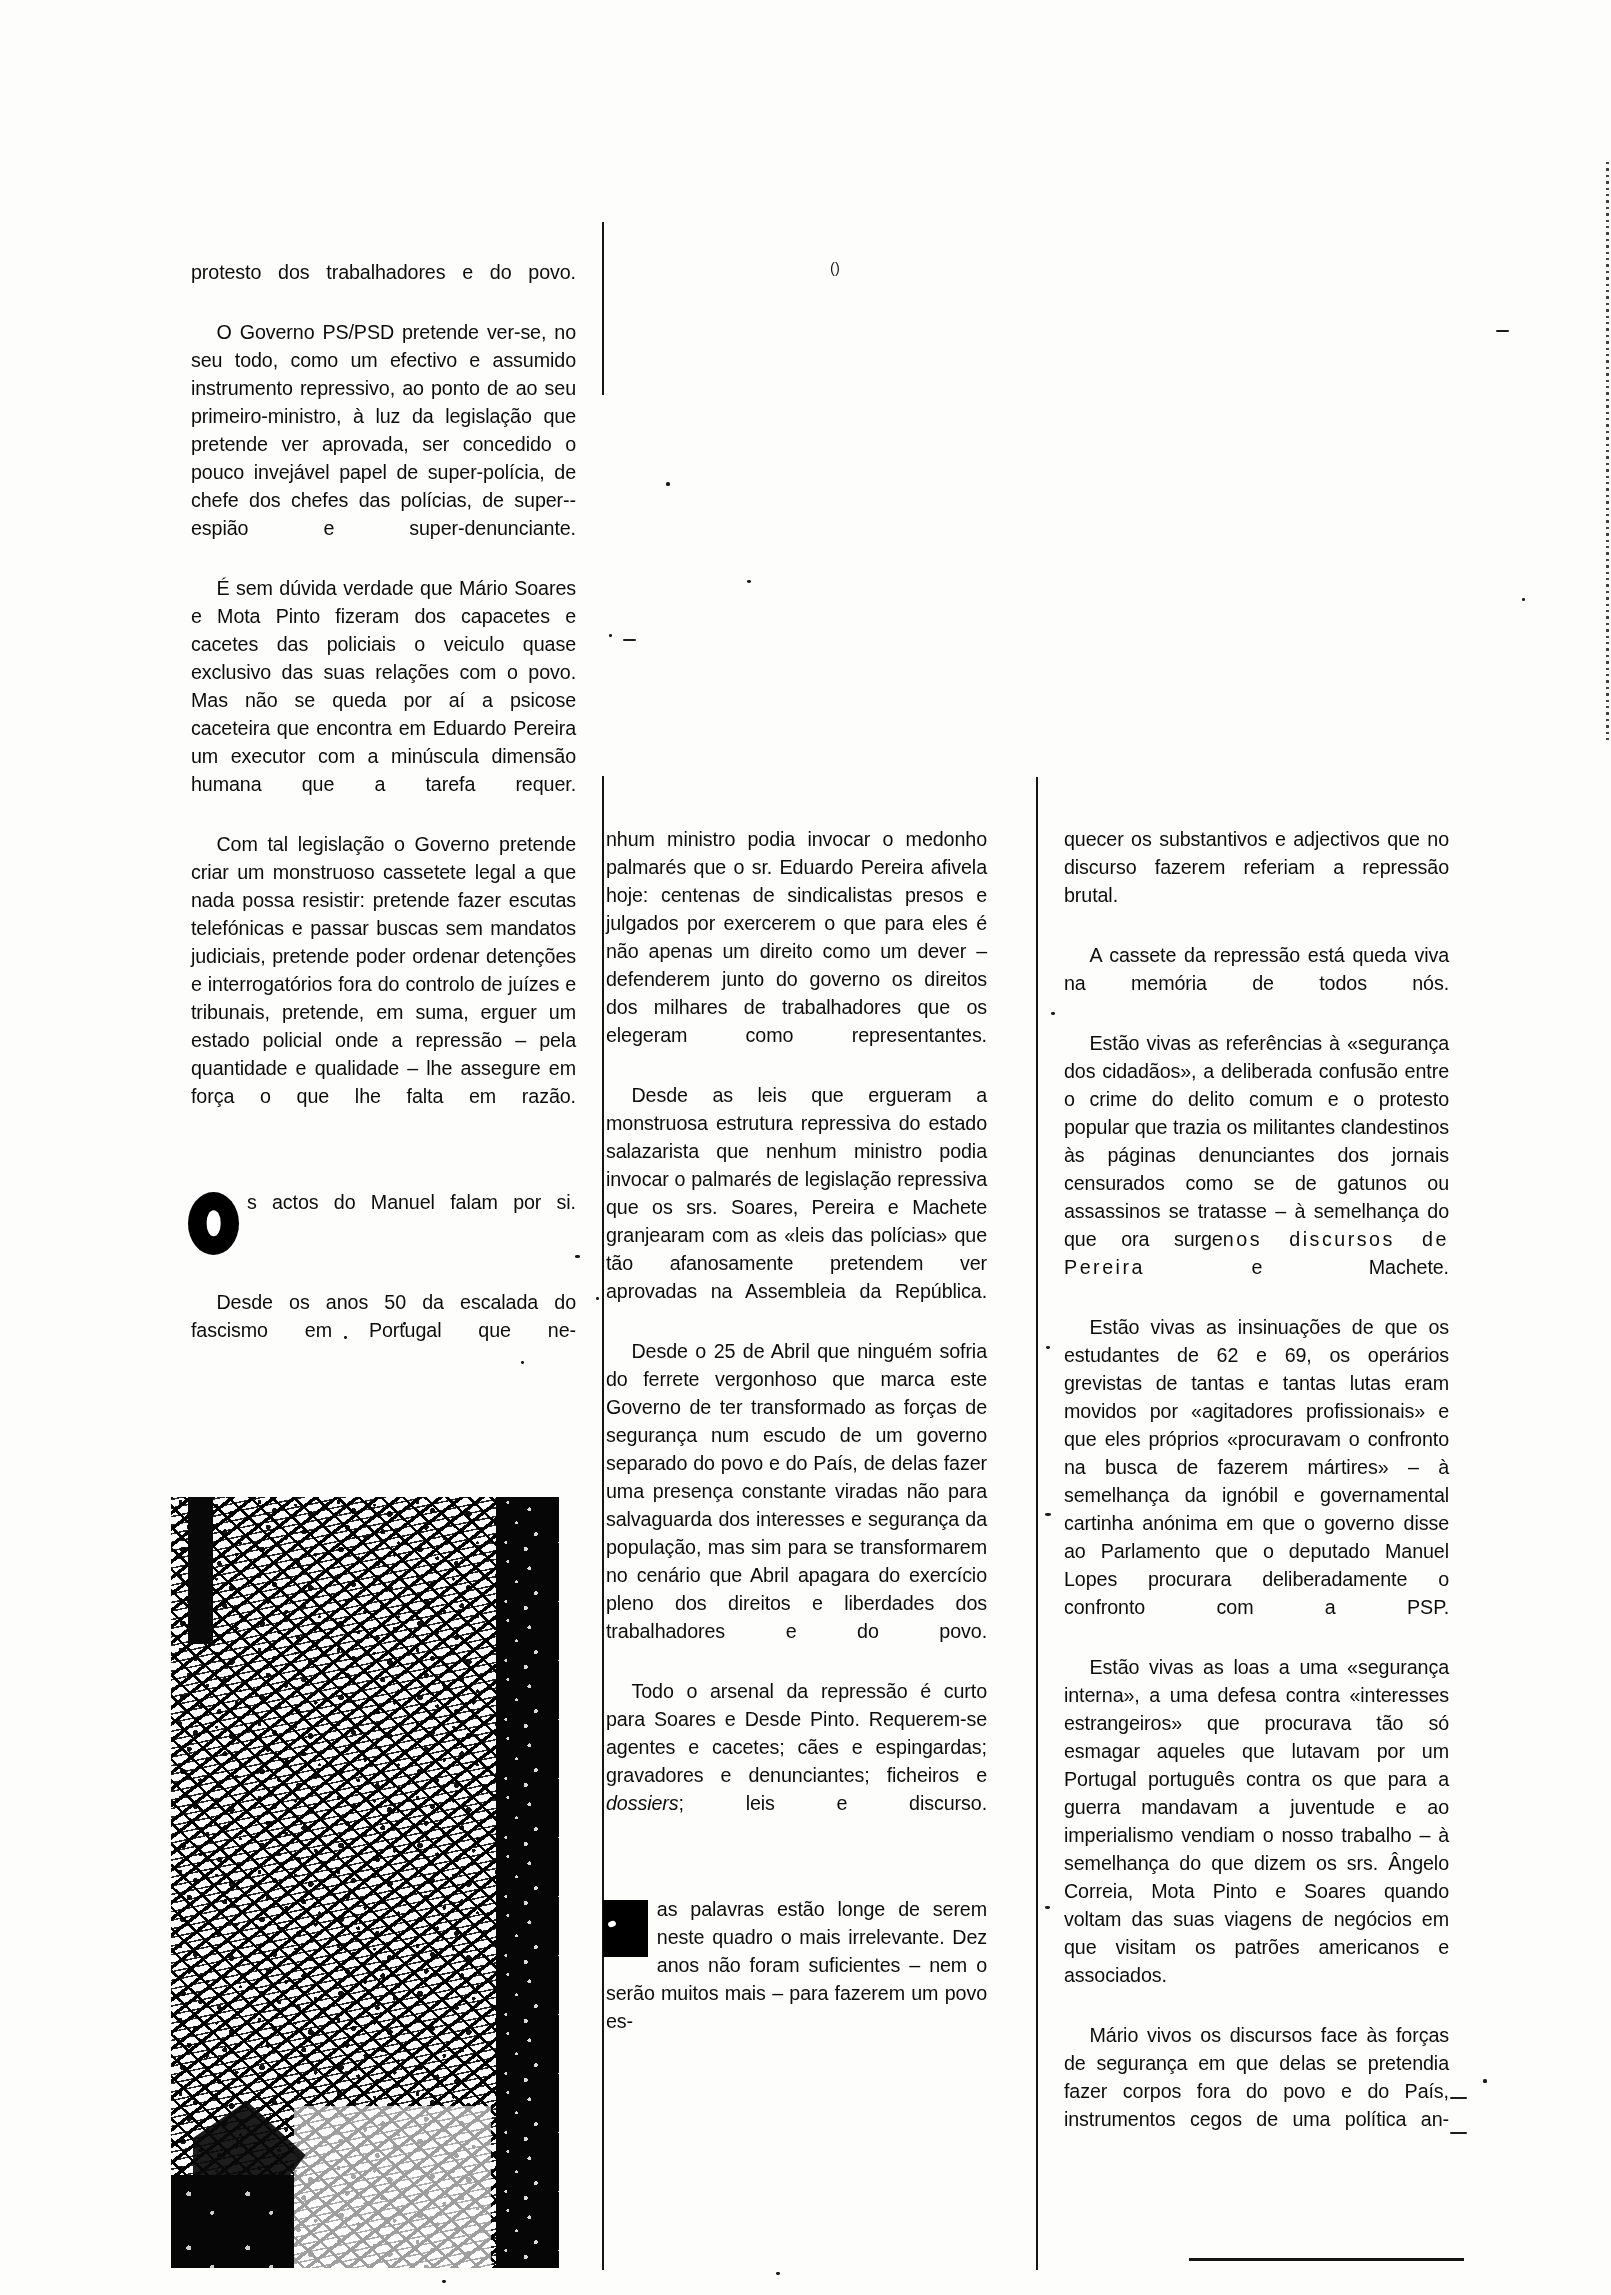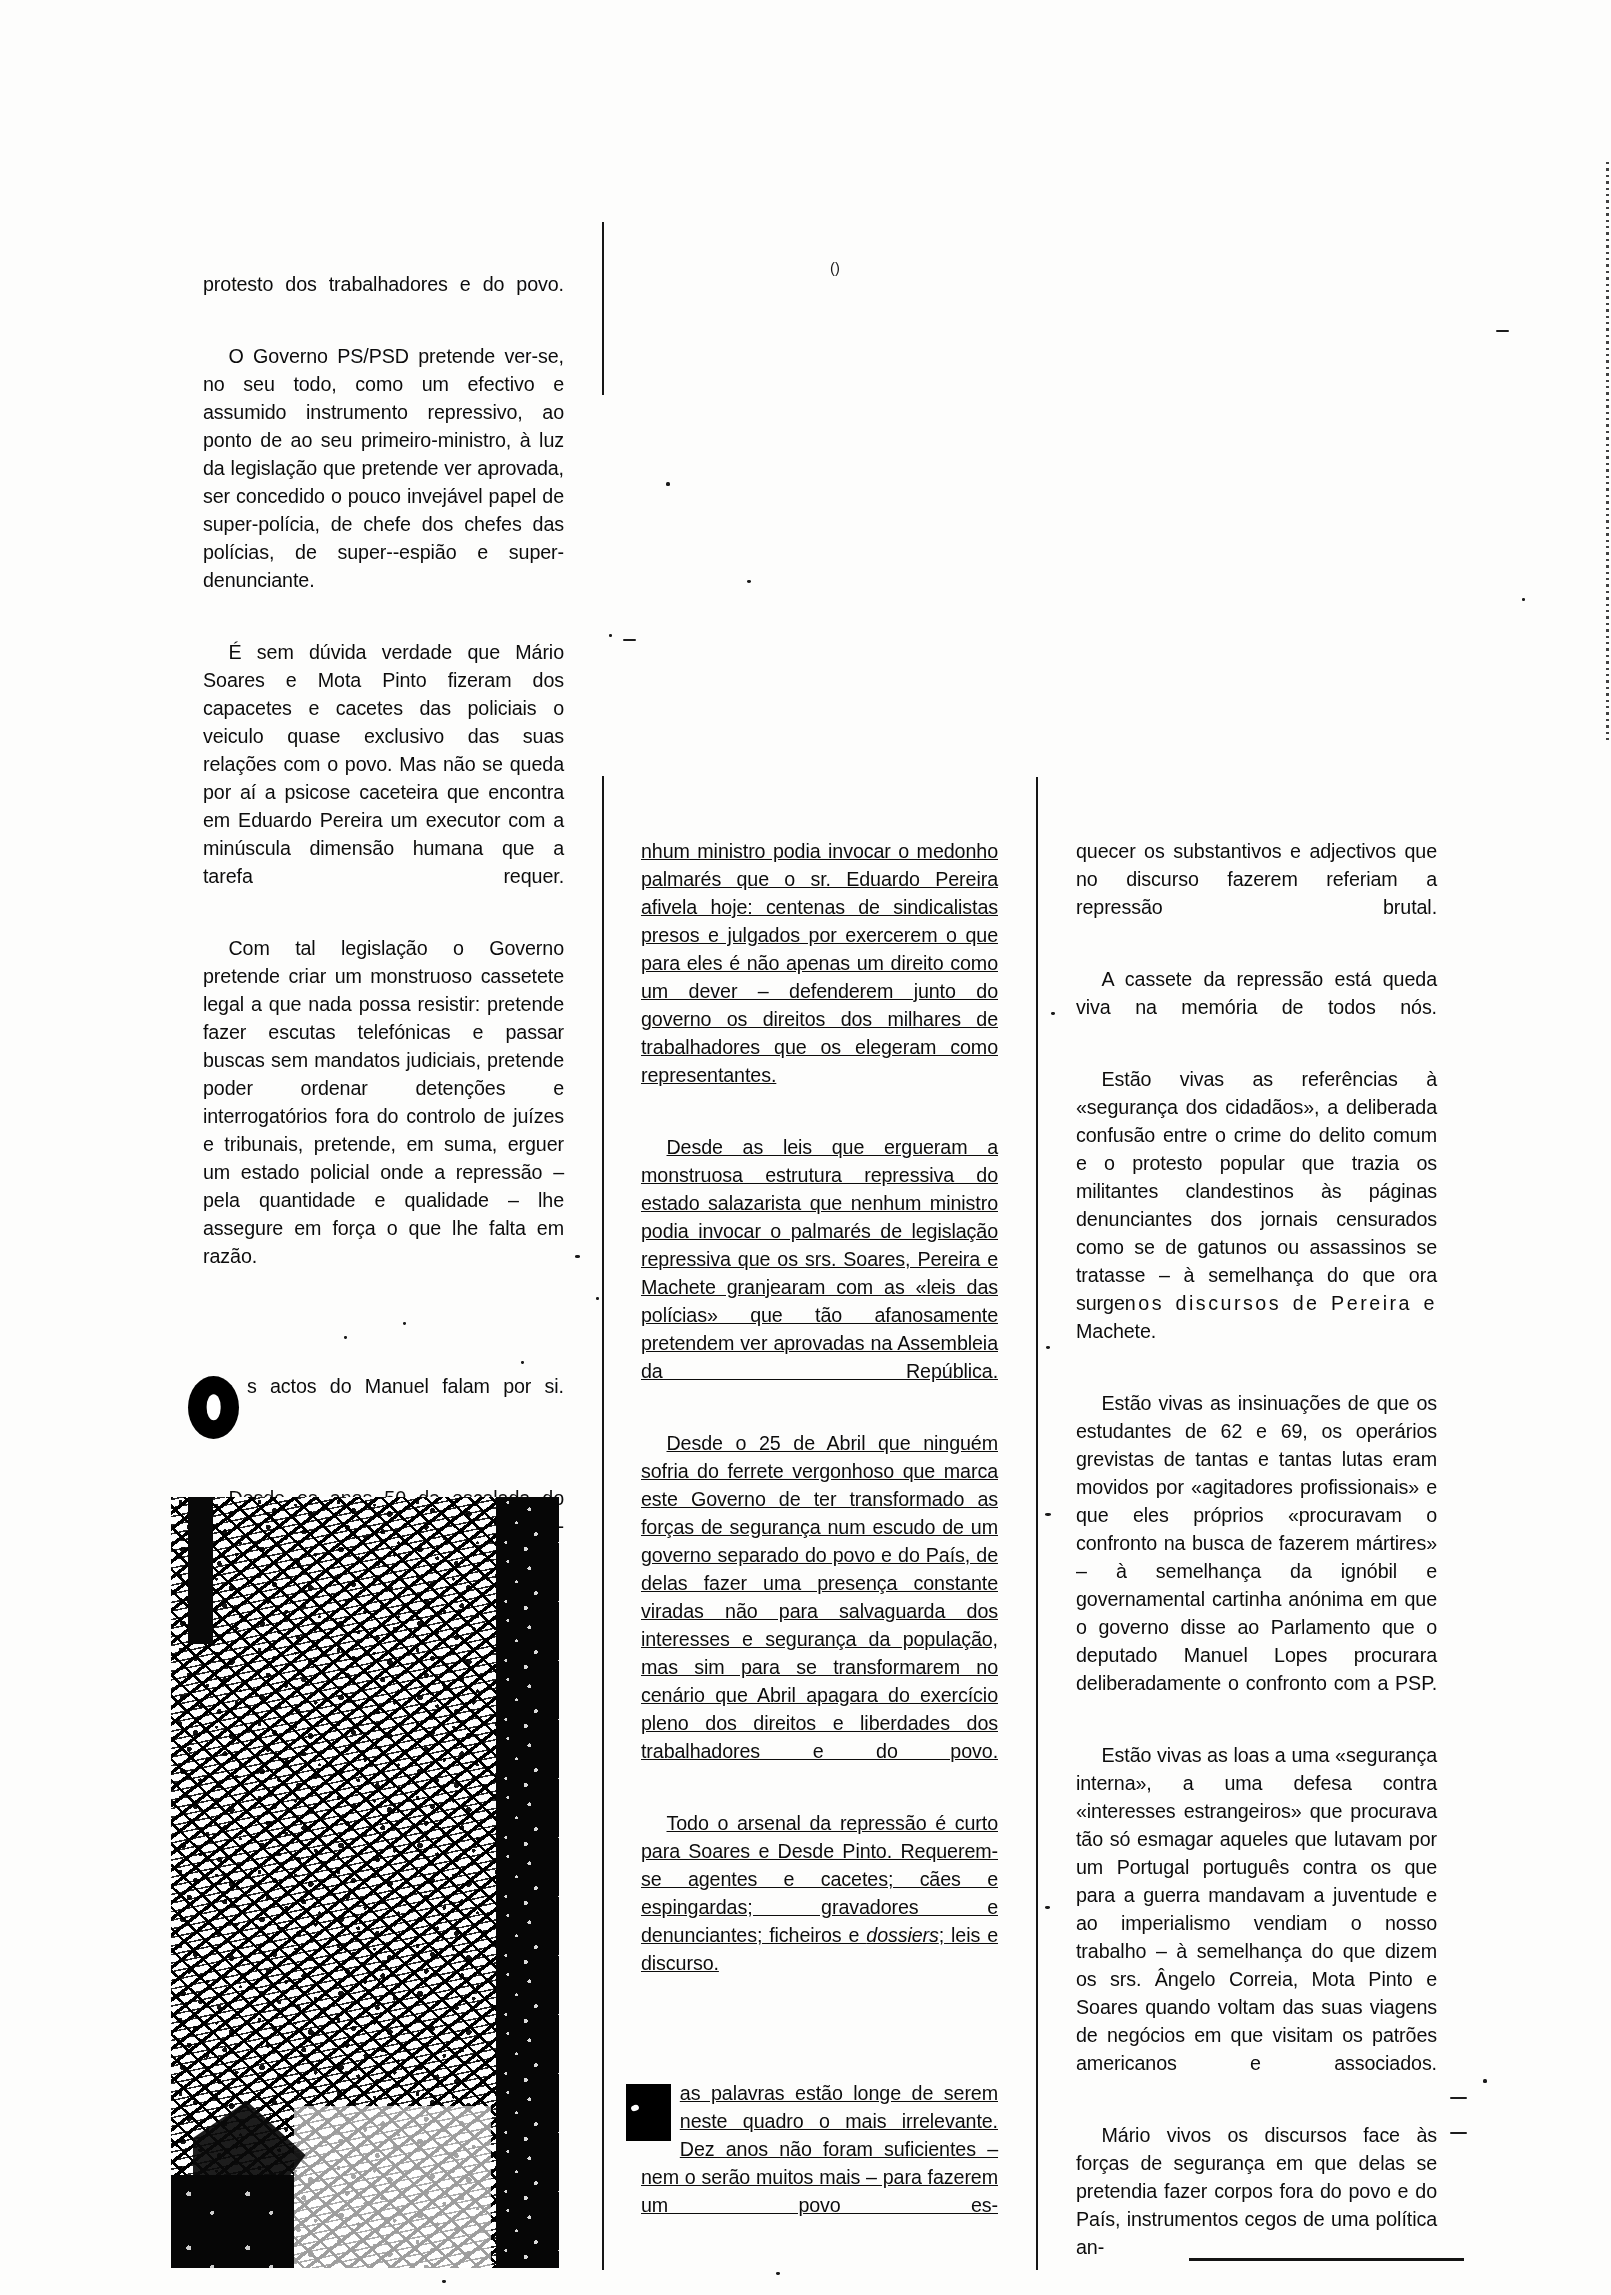--- a/index.html
+++ b/index.html
@@ -30,37 +30,36 @@
     text-justify: inter-word;
     -webkit-hyphens: none;
     hyphens: none;
     font-size: 19.7px;
     line-height: 28px;
     letter-spacing: -0.1px;
     word-spacing: 0.2px;
     color: #0c0c0c;
   }
   .col p {
-    margin: 16px;
+    margin: 4px;
     text-indent: 25.5px;
   }
   .col p.noindent { text-indent: 0; }
 
   
   #col-1 {
     left: 187px;
     top: 254px;
     width: 393px;
   }
   
   #col-2 {
-    left: 625px;
+    left: 602px;
     top: 821px;
     width: 389px;
-    text-decoration: underline;
   }
   
   #col-3 {
     left: 1060px;
     top: 821px;
     width: 393px;
   }
 
   
   .col p { text-align: justify; }

